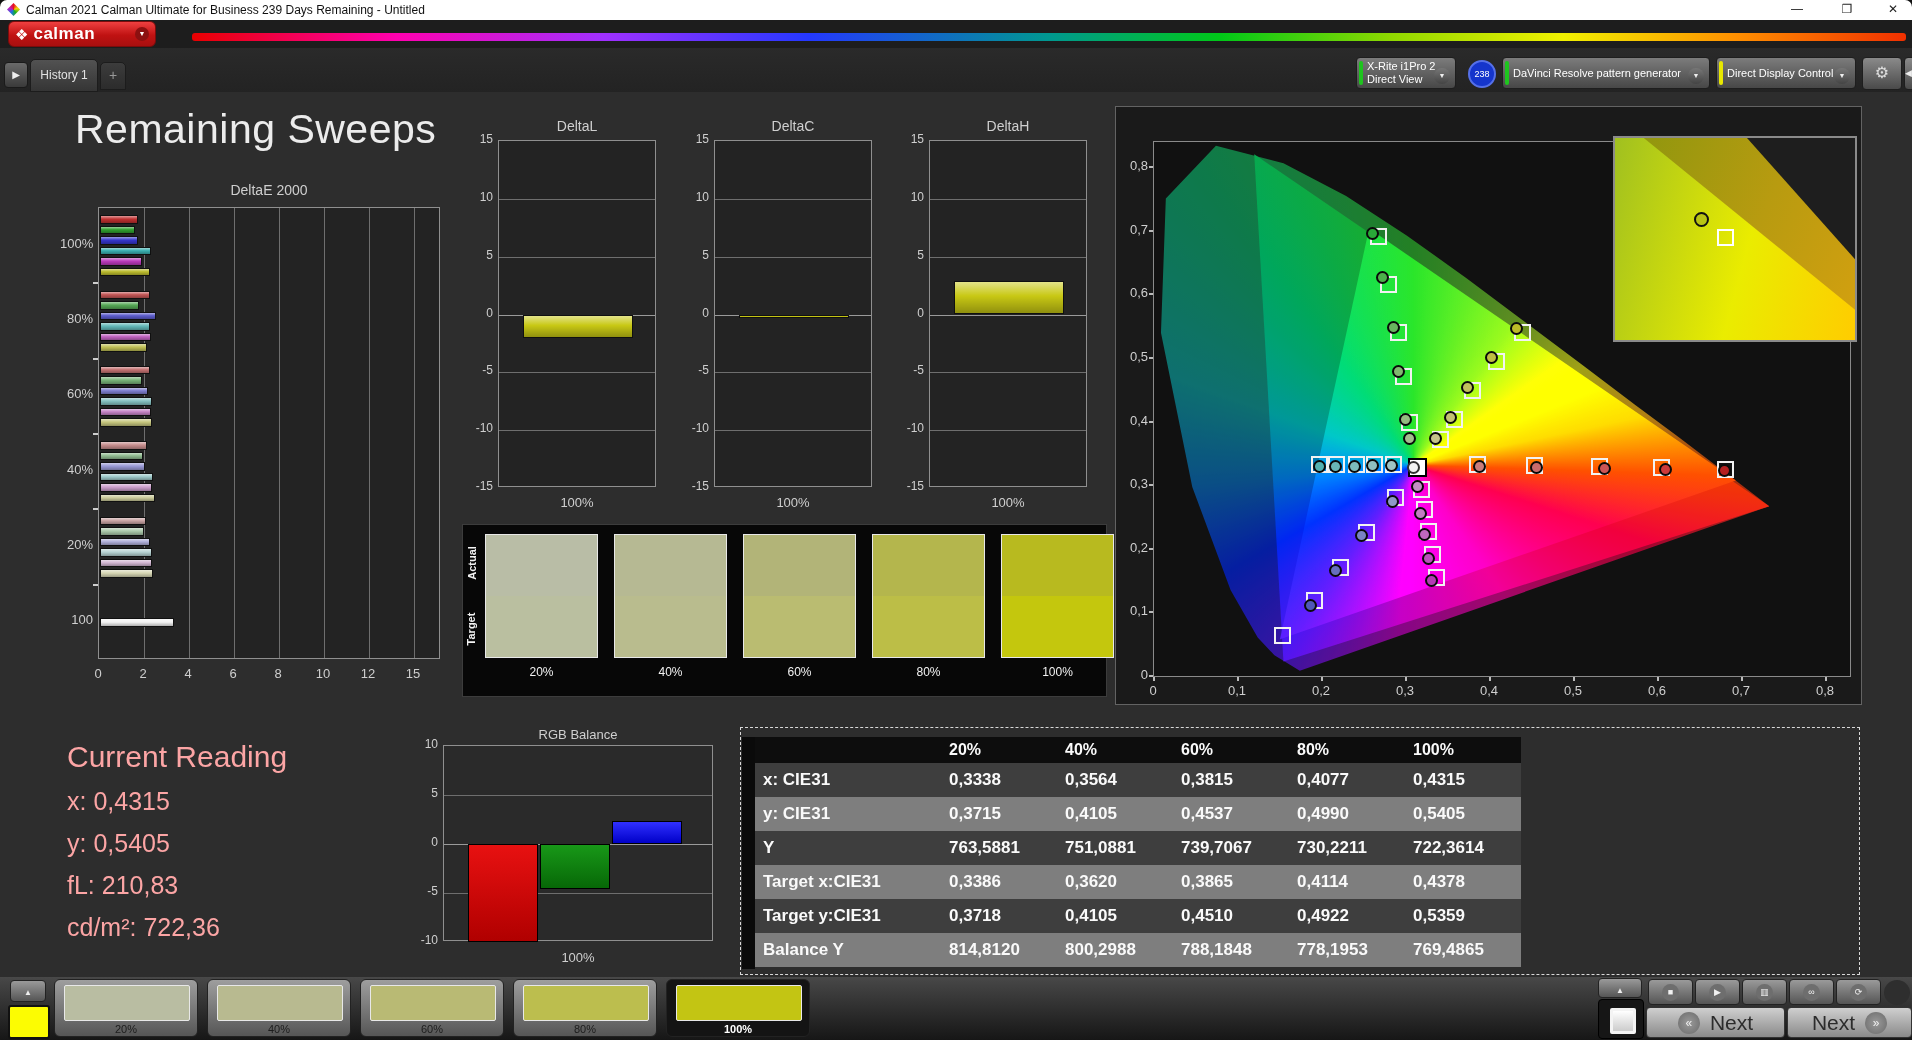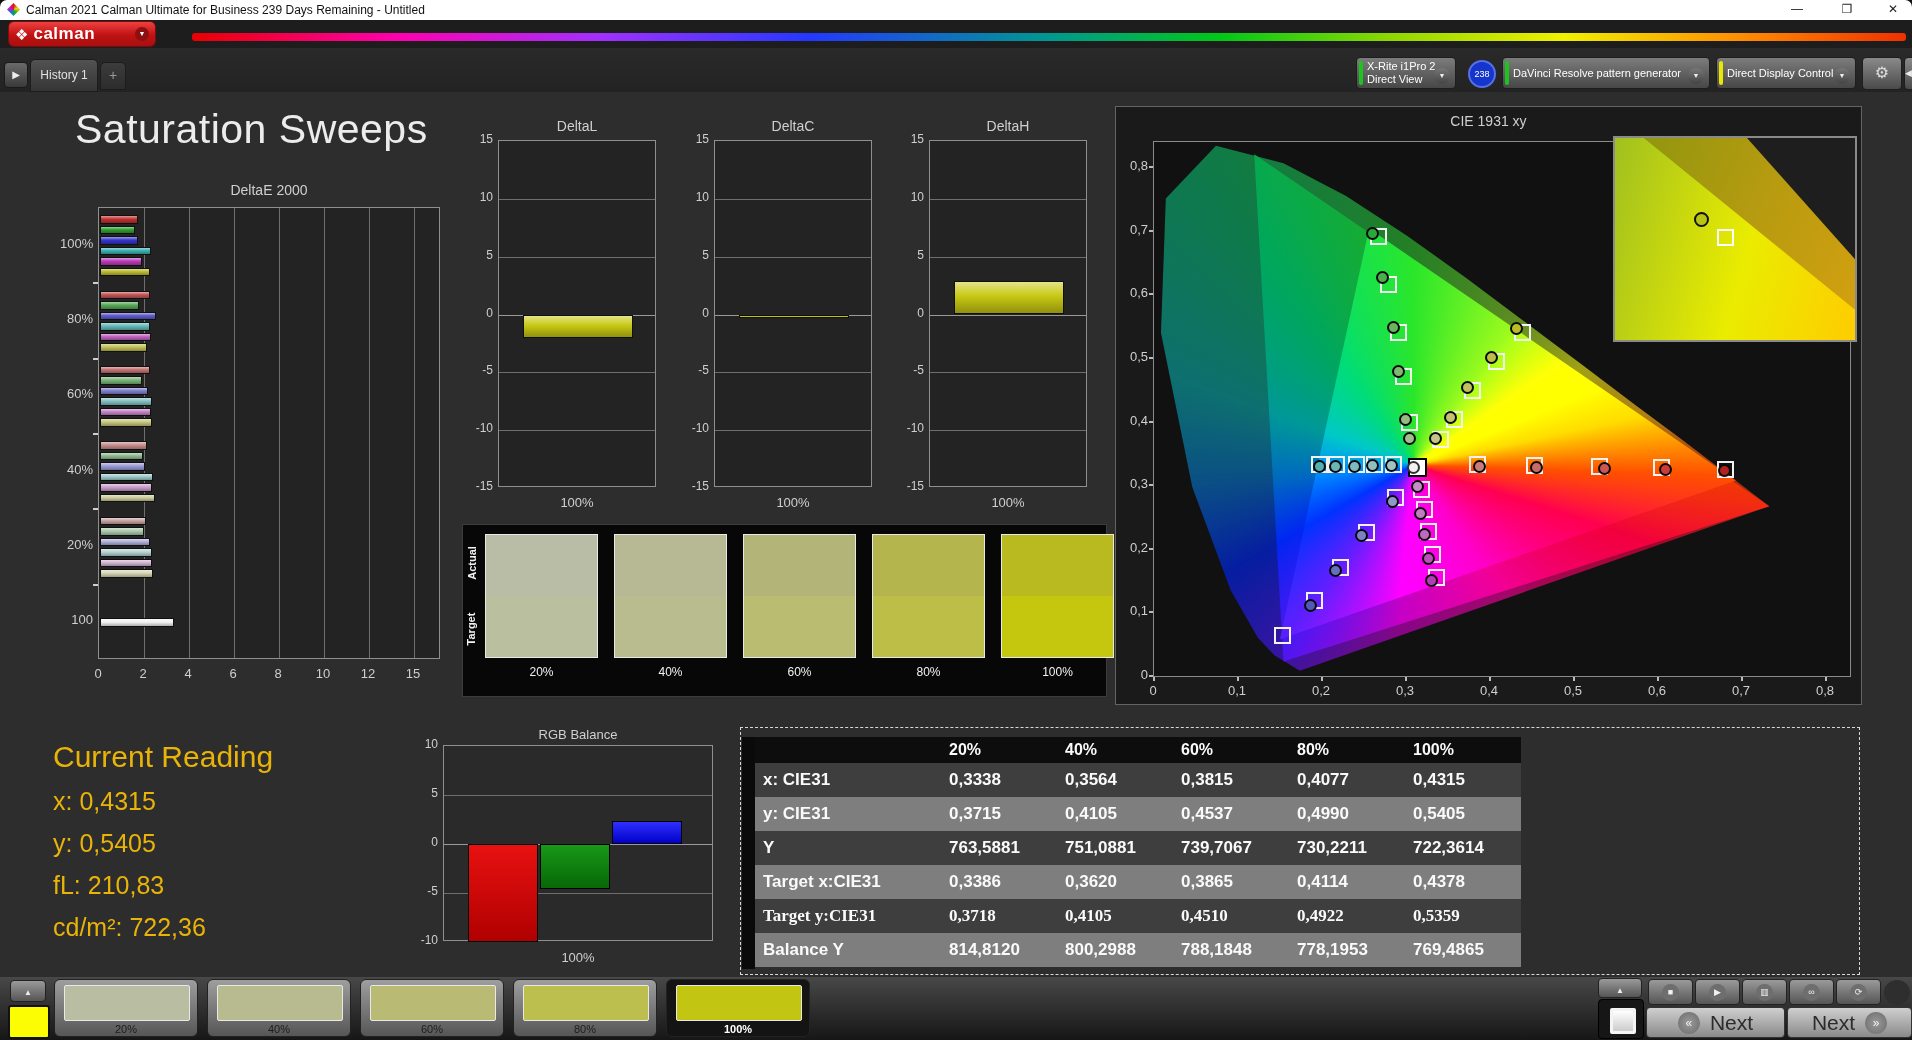--- a/index.html
+++ b/index.html
@@ -67,21 +67,21 @@
   .swlbl{position:absolute;color:#f2f2f2;font-size:12px;text-align:center;}
   
   #ciepanel{left:1115px;top:14px;width:747px;height:599px;background:#1a1a1a;border:1px solid #636363;box-sizing:border-box;}
   #cieplot{left:37px;top:34px;width:698px;height:536px;background:#111;border:1px solid #8a8a8a;box-sizing:border-box;overflow:hidden;}
   .cielayer{position:absolute;left:0;top:0;width:100%;height:100%;
     background:conic-gradient(from 0deg at 37.3% 60.5%, #22b822 0deg,#7cc818 35deg,#e0e000 60deg,#ffb000 78deg,#ff4000 92deg,#ff0040 108deg,#ff00a0 145deg,#d000d0 185deg,#5018ff 215deg,#0028ff 240deg,#0070c8 265deg,#00a0a0 290deg,#00b060 325deg,#22b822 360deg);}
   .cie-target{position:absolute;width:13px;height:13px;border:2px solid #f2f2f2;background:transparent;}
   .cie-meas{position:absolute;width:9px;height:9px;border-radius:50%;border:2px solid #0a0a0a;}
   #cieinset{left:497px;top:29px;width:240px;height:202px;border:2px solid #8a8a8a;background:#1e1e1e;overflow:hidden;}
   
-  #curread{left:53px;top:648px;color:#eab308;}
+  #curread{left:67px;top:648px;color:#fca5a5;}
   #curread .crtitle{font-size:30px;}
   .crline{font-size:25px;margin-top:13px;}
   
   #tablezone{left:740px;top:635px;width:1120px;height:248px;border:1px dashed #d8d8d8;box-sizing:border-box;}
   .trow{position:absolute;left:14px;height:34px;display:flex;}
   .tcell{color:#fafafa;font-size:17px;font-weight:bold;line-height:34px;padding-left:8px;box-sizing:border-box;}
   
   #bottombar{left:0;top:977px;width:1912px;height:63px;background:linear-gradient(#484848,#161616);}
   .lvlbtn{position:absolute;top:2px;width:144px;height:58px;border-radius:6px;
     background:linear-gradient(#9e9e9e,#565656);border:1px solid #222;box-sizing:border-box;}
@@ -139,21 +139,21 @@
   <div class="abs devbtn" style="left:1716px;width:140px;">
     <span class="devstripe" style="background:#e8e800;"></span>
     <span class="devtext">Direct Display Control</span>
     <span class="devdd">▼</span>
   </div>
   <div id="gearbtn" class="abs">⚙</div>
   <div id="edgebtn" class="abs">◀</div>
 </div>
 
 <div id="main" class="abs">
-  <div id="pagetitle" class="abs">Saturation Sweeps</div>
+  <div id="pagetitle" class="abs">Remaining Sweeps</div>
 
   <div id="deltae" class="abs" style="left:60px;top:90px;width:400px;height:510px;">
       <div class="charttitle" style="position: absolute; left: 38px; top: 0px; width: 342px;">DeltaE 2000</div>
       <div class="plot" style="position: absolute; left: 38px; top: 25px; width: 342px; height: 452px;">
         <div class="gridv" style="left: 45px;"></div>
         <div class="gridv" style="left: 90px;"></div>
         <div class="gridv" style="left: 135px;"></div>
         <div class="gridv" style="left: 180px;"></div>
         <div class="gridv" style="left: 225px;"></div>
         <div class="gridv" style="left: 270px;"></div>
@@ -293,21 +293,20 @@
       </div>
       <div class="swlbl" style="left: 409px; top: 140px; width: 113px;">80%</div>
       <div class="swatch" style="left: 538px; top: 9px; width: 113px; height: 124px;">
         <div style="position: absolute; left: 0px; top: 0px; width: 100%; height: 50%; background: rgb(184, 186, 31);"></div>
         <div style="position: absolute; left: 0px; top: 50%; width: 100%; height: 50%; background: rgb(196, 199, 13);"></div>
       </div>
       <div class="swlbl" style="left: 538px; top: 140px; width: 113px;">100%</div>
     </div>
 
   <div id="ciepanel" class="abs">
-    <div class="abs charttitle" style="left:0;top:6px;width:100%;">CIE 1931 xy</div>
     <div id="cieplot" class="abs">
       <div class="cielayer" style="filter:brightness(.72) saturate(.85);clip-path:polygon(20.95% 99%,17.3% 96.1%,14.9% 92.8%,11% 83.9%,5.5% 64.6%,1% 35.7%,1.7% 10.6%,8.9% 0.7%,18.6% 4%,27.6% 10.1%,36.3% 17.5%,44.9% 25.5%,53.4% 33.8%,61.7% 41.9%,69.2% 49.3%,75.5% 55.4%,83.2% 63%,88.4% 68.2%);"></div>
       <div class="cielayer" style="filter:brightness(.95);clip-path:polygon(88.4% 68.2%,14.4% 2.3%,18.6% 97.3%);"></div>
       <div class="cielayer" style="filter:brightness(1.25);clip-path:polygon(83.6% 63.4%,30.9% 16.2%,18.1% 93.1%);"></div>
     <div class="cie-target" style="left: 315.4px; top: 313.576px;"></div>
         <div class="cie-target" style="left: 371.68px; top: 314.848px;"></div>
         <div class="cie-target" style="left: 437.2px; top: 316.12px;"></div>
         <div class="cie-target" style="left: 498.52px; top: 317.392px;"></div>
         <div class="cie-target" style="left: 563.2px; top: 318.664px;"></div>
         <div class="cie-target" style="left: 246.52px; top: 272.236px;"></div>
@@ -475,21 +474,21 @@
           <div class="tcell" style="width: 116px;">722,3614</div>
         </div>
         <div class="trow" style="top: 137px; background: rgb(126, 126, 126);">
           <div class="tcell" style="width: 186px;">Target x:CIE31</div>
           <div class="tcell" style="width: 116px;">0,3386</div>
           <div class="tcell" style="width: 116px;">0,3620</div>
           <div class="tcell" style="width: 116px;">0,3865</div>
           <div class="tcell" style="width: 116px;">0,4114</div>
           <div class="tcell" style="width: 116px;">0,4378</div>
         </div>
-        <div class="trow" style="top: 171px; background: rgb(62, 62, 62); font-family: Liberation Serif, serif;">
+        <div class="trow" style="top: 171px; background: rgb(62, 62, 62);">
           <div class="tcell" style="width: 186px;">Target y:CIE31</div>
           <div class="tcell" style="width: 116px;">0,3718</div>
           <div class="tcell" style="width: 116px;">0,4105</div>
           <div class="tcell" style="width: 116px;">0,4510</div>
           <div class="tcell" style="width: 116px;">0,4922</div>
           <div class="tcell" style="width: 116px;">0,5359</div>
         </div>
         <div class="trow" style="top: 205px; background: rgb(126, 126, 126);">
           <div class="tcell" style="width: 186px;">Balance Y</div>
           <div class="tcell" style="width: 116px;">814,8120</div>

